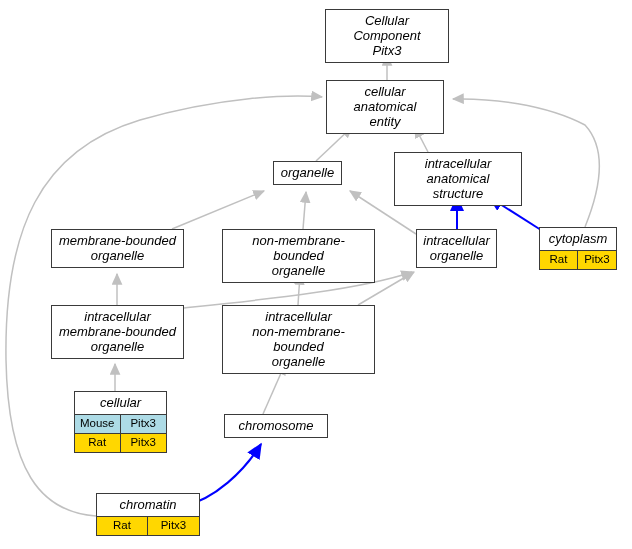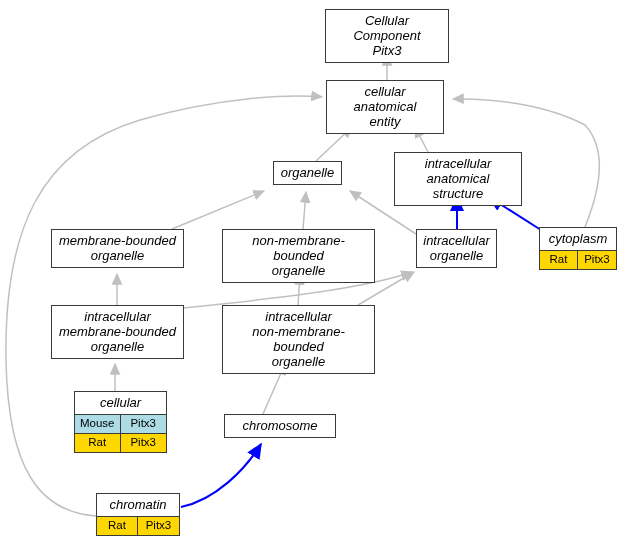--- a/index.html
+++ b/index.html
@@ -164,24 +164,24 @@
         <div class="node-title">cellular</div>
         <div class="anno-row" style="background: rgb(173, 219, 230); border-color: rgb(58, 58, 58); align-items: center;">
           <div class="anno-cell first" style="border-color: rgb(58, 58, 58);">Mouse</div>
           <div class="anno-cell">Pitx3</div>
         </div>
         <div class="anno-row" style="background: rgb(255, 215, 0); border-color: rgb(58, 58, 58);">
           <div class="anno-cell first" style="border-color: rgb(58, 58, 58);">Rat</div>
           <div class="anno-cell">Pitx3</div>
         </div>
       </div>
-      <div class="node" style="left: 224px; top: 414px; width: 112px; border-color: rgb(58, 58, 58);">
+      <div class="node" style="left: 224px; top: 414px; width: 104px; border-color: rgb(58, 58, 58);">
         <div class="node-title">chromosome</div>
       </div>
-      <div class="node has-anno" style="left: 96px; top: 493px; width: 84px; border-color: rgb(58, 58, 58);">
+      <div class="node has-anno" style="left: 96px; top: 493px; width: 104px; border-color: rgb(58, 58, 58);">
         <div class="node-title">chromatin</div>
         <div class="anno-row" style="background: rgb(255, 215, 0); border-color: rgb(58, 58, 58);">
           <div class="anno-cell first" style="border-color: rgb(58, 58, 58);">Rat</div>
           <div class="anno-cell">Pitx3</div>
         </div>
       </div>
     </div>
 
 </div>
 

